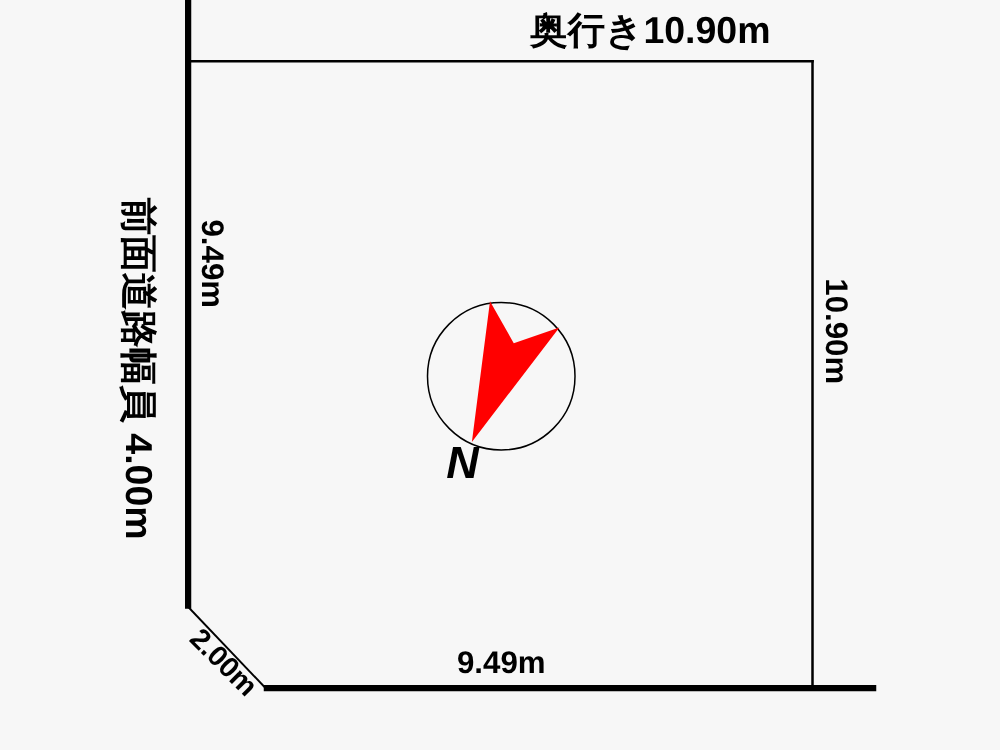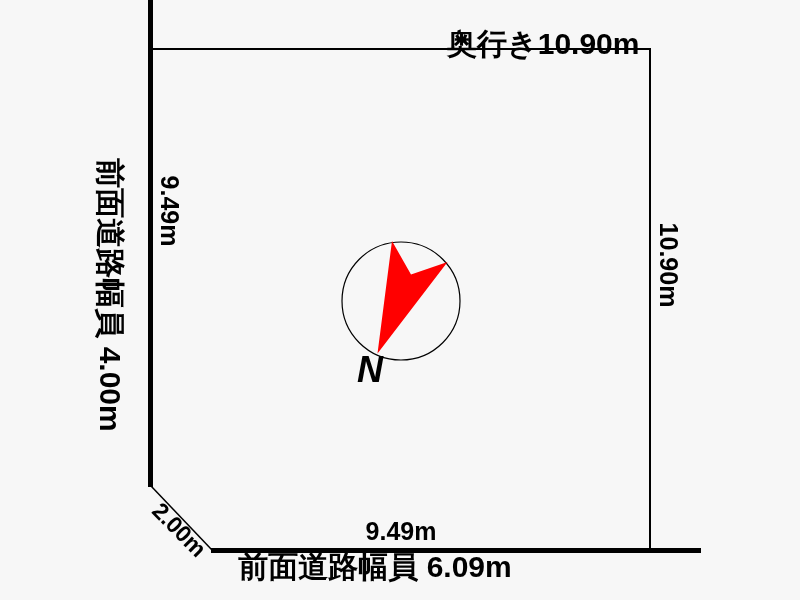--- a/index.html
+++ b/index.html
@@ -39,27 +39,26 @@
   <div class="ln top-bound"></div>
   <div class="ln right-bound"></div>
   <div class="ln bottom-road"></div>
 
   <svg class="overlay-svg" viewBox="0 0 800 600" xmlns="http://www.w3.org/2000/svg">
     <line x1="151" y1="486" x2="212" y2="550" stroke="#000000" stroke-width="1.5"></line>
     <circle cx="401" cy="301" r="59" fill="none" stroke="#000000" stroke-width="1.2"></circle>
     <polygon points="377.5,353.5 392,241 411,274.5 447.5,262" fill="#ff0000"></polygon>
   </svg>
 
-  <div class="lbl big" style="left:447px;top:10px;margin-top:19px;">奥行き10.90m</div>
+  <div class="lbl big" style="left:424px;top:10px;">奥行き10.90m</div>
 
   <div class="lbl big rot90" style="left:110px;top:295px;">前面道路幅員 4.00m</div>
   <div class="lbl dim rot90" style="left:169px;top:211px;">9.49m</div>
 
   <div class="lbl dim rot90" style="left:668px;top:265px;">10.90m</div>
 
   <div class="lbl dim ctr" style="left:401px;top:531px;">9.49m</div>
-  <div class="lbl big ctr" style="left:375px;top:567px;">前面道路幅員 6.09m</div>
 
   <div class="lbl rot45" style="left:179px;top:530px;font-weight:bold;">2.00m</div>
 
   <div class="lbl north" style="left:370px;top:370px;">N</div>
 
 </div>
 
 </body></html>

